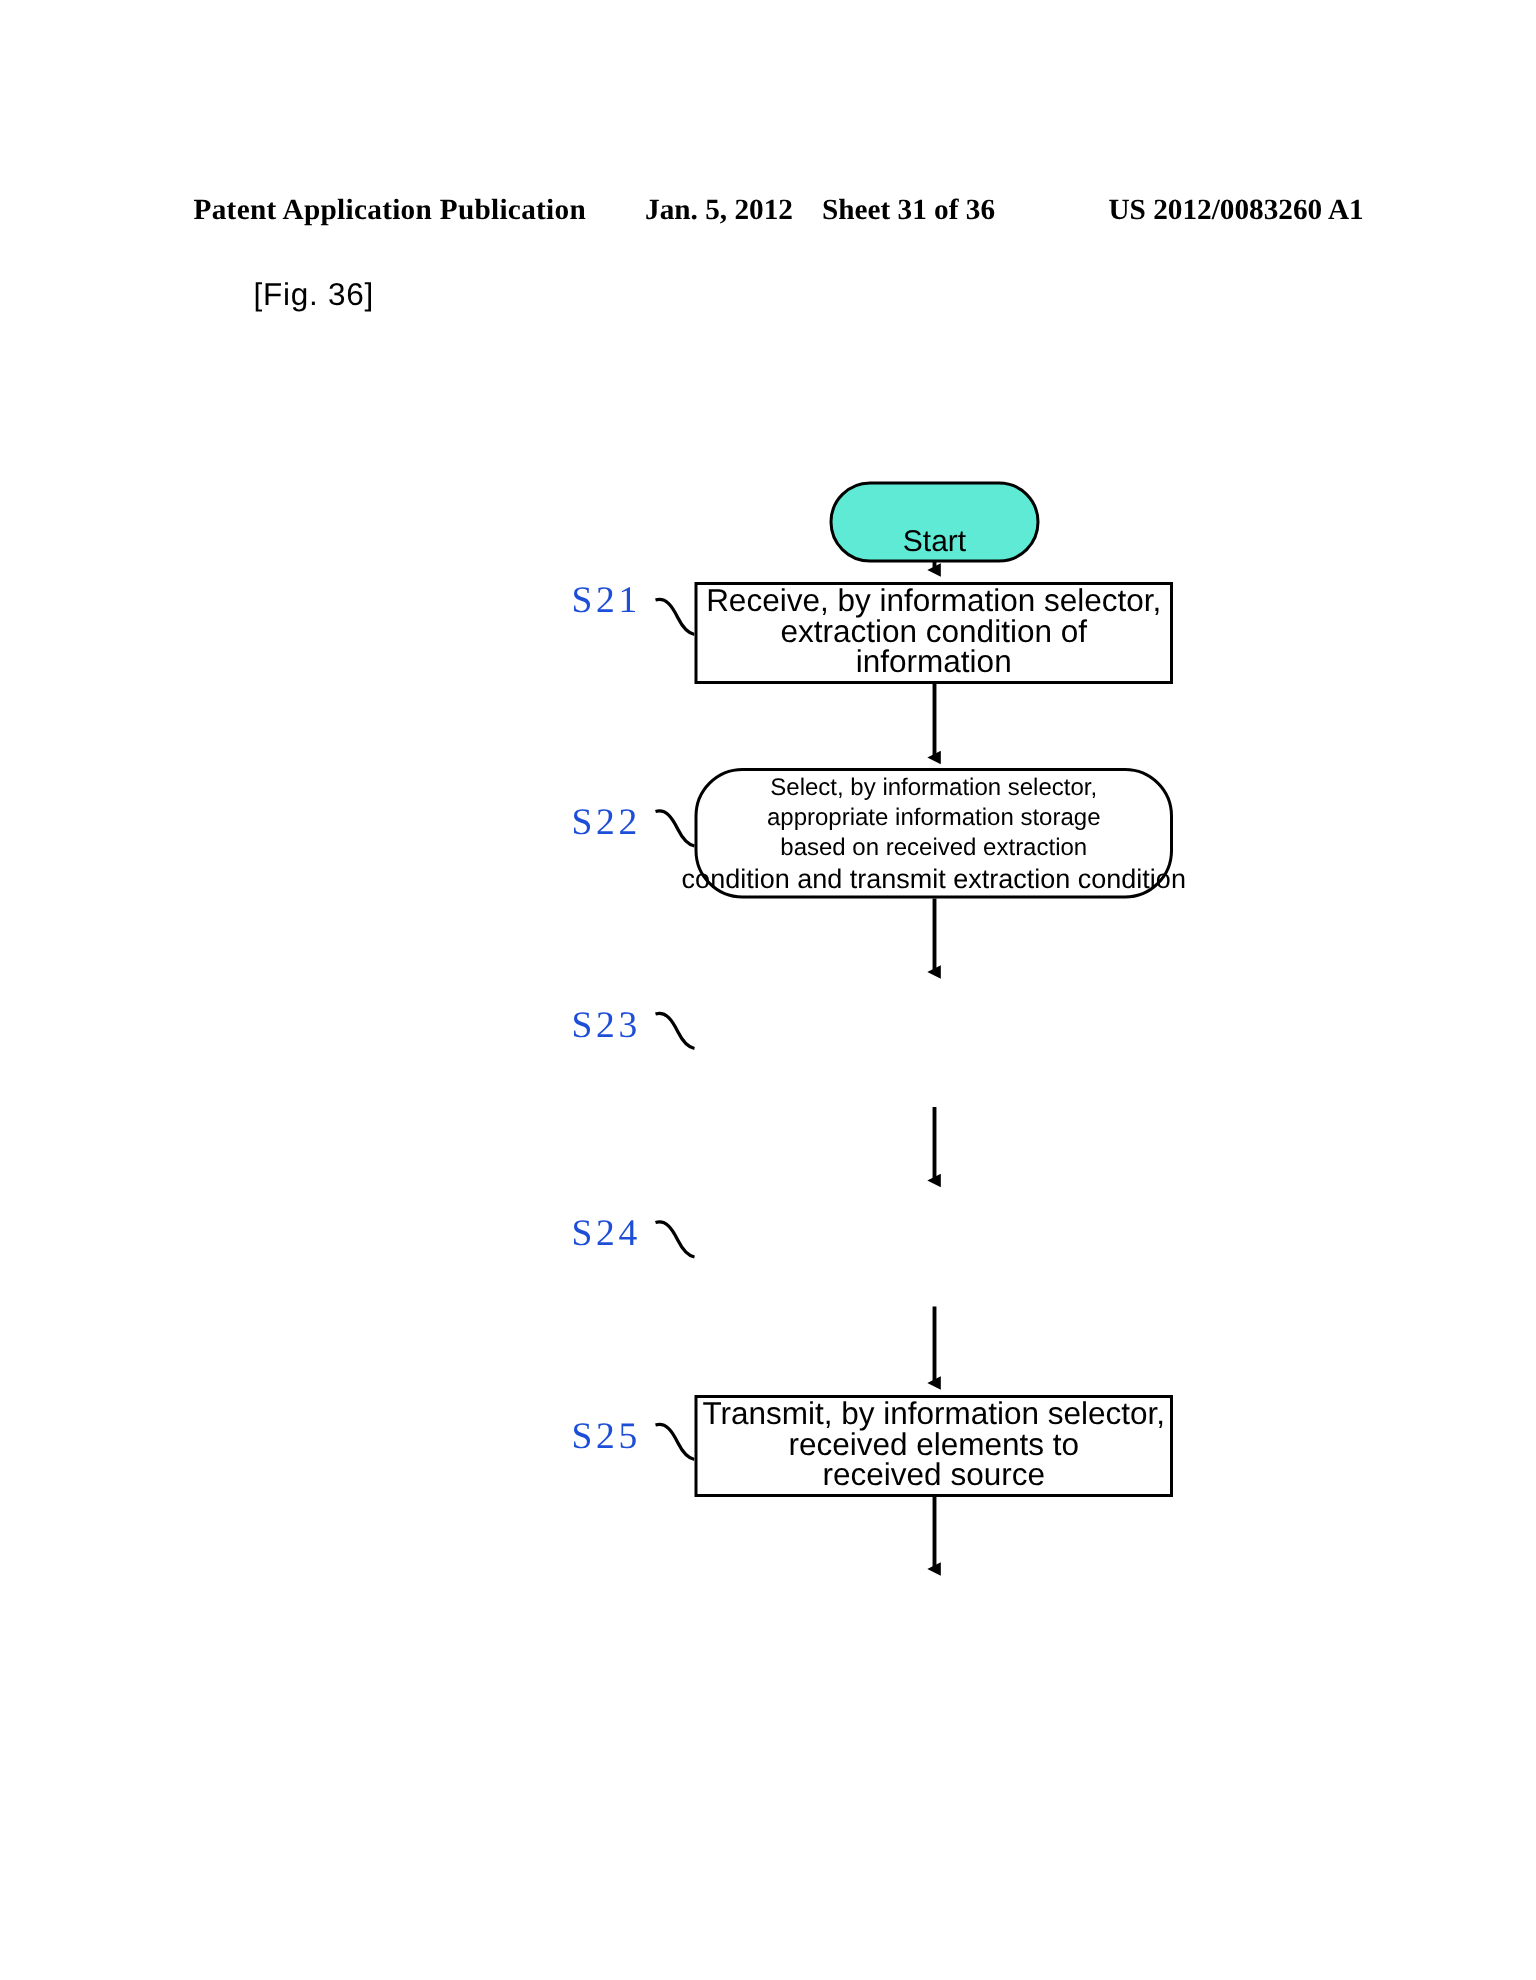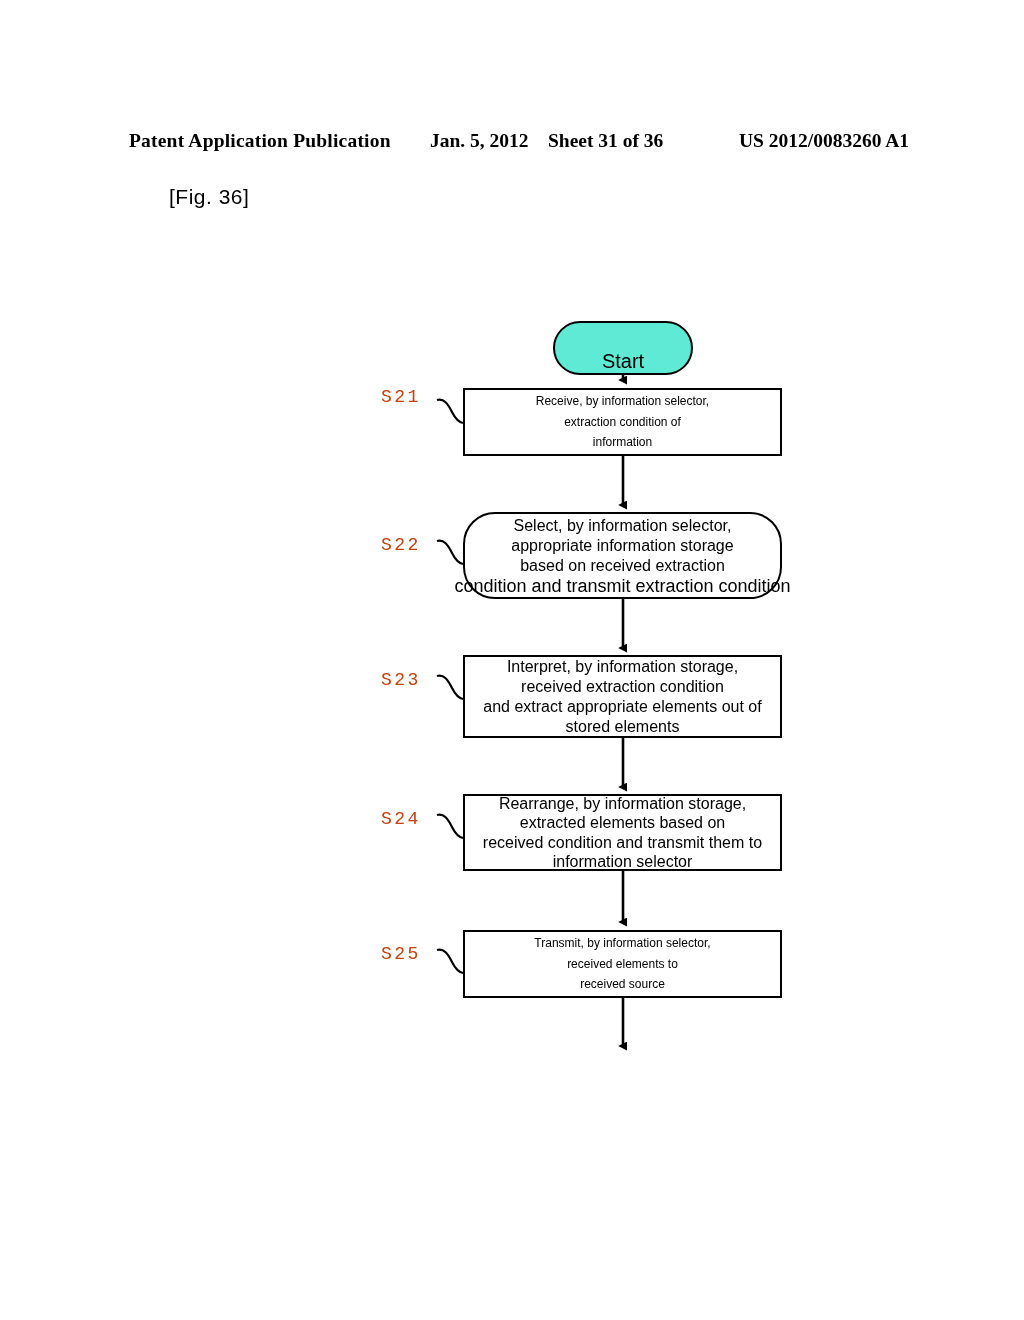--- a/index.html
+++ b/index.html
@@ -74,34 +74,34 @@
   .proc-box {
     position: absolute;
     box-sizing: border-box;
     border: 2.5px solid #000000;
     background: #ffffff;
     display: flex;
     flex-direction: column;
     align-items: center;
     justify-content: center;
     text-align: center;
-    font-size: 12px;
+    font-size: 21px;
     line-height: 20.5px;
     color: #000000;
     padding: 1px 1px;
   }
   .proc-box .ln { display: block; white-space: nowrap; }
 
   
   .step-label {
     position: absolute;
-    font-family: Liberation Mono, monospace;
-    font-size: 18px;
+    font-family: Liberation Serif, serif;
+    font-size: 25px;
     letter-spacing: 2.5px;
-    color: #c2410c;
+    color: #1d4ed8;
     white-space: nowrap;
   }
 
   
   #wires {
     position: absolute;
     left: 0; top: 0;
     width: 1024px;
     height: 1320px;
     pointer-events: none;
@@ -162,34 +162,22 @@
 
     <div class="step-label" style="left:381px; top:535px;">S22</div>
     <div class="proc-box" style="left:463px; top:512px; width:319px; height:87px; font-size:16px; line-height:20px;border-radius:32px;">
       <span class="ln">Select, by information selector,</span>
       <span class="ln">appropriate information storage</span>
       <span class="ln">based on received extraction</span>
       <span class="ln" style="font-size:18px;">condition and transmit extraction condition</span>
     </div>
 
     <div class="step-label" style="left:381px; top:670px;">S23</div>
-    <div class="proc-box" style="left:463px; top:655px; width:319px; height:83px; font-size:16px; line-height:20px;">
-      <span class="ln">Interpret, by information storage,</span>
-      <span class="ln">received extraction condition</span>
-      <span class="ln">and extract appropriate elements out of</span>
-      <span class="ln">stored elements</span>
-    </div>
 
     <div class="step-label" style="left:381px; top:809px;">S24</div>
-    <div class="proc-box" style="left:463px; top:794px; width:319px; height:77px; font-size:16px; line-height:19.5px;">
-      <span class="ln">Rearrange, by information storage,</span>
-      <span class="ln">extracted elements based on</span>
-      <span class="ln">received condition and transmit them to</span>
-      <span class="ln">information selector</span>
-    </div>
 
     <div class="step-label" style="left:381px; top:944px;">S25</div>
     <div class="proc-box" style="left:463px; top:930px; width:319px; height:68px;">
       <span class="ln">Transmit, by information selector,</span>
       <span class="ln">received elements to</span>
       <span class="ln">received source</span>
     </div>
 
 
   </div>

